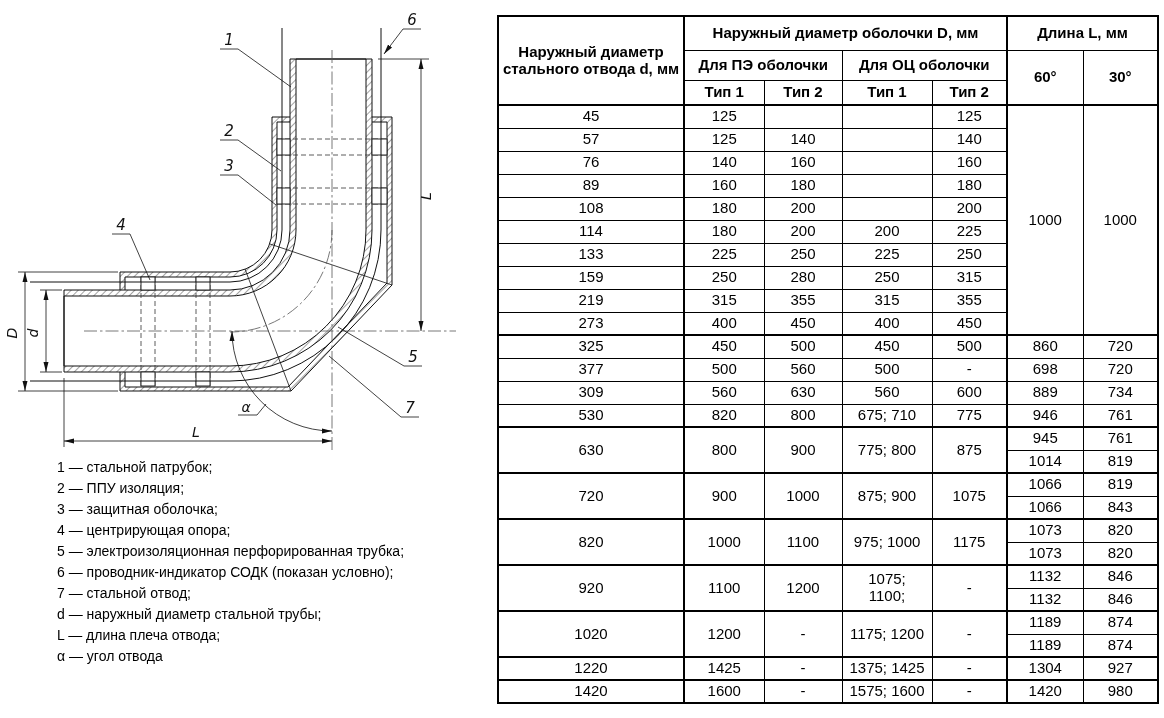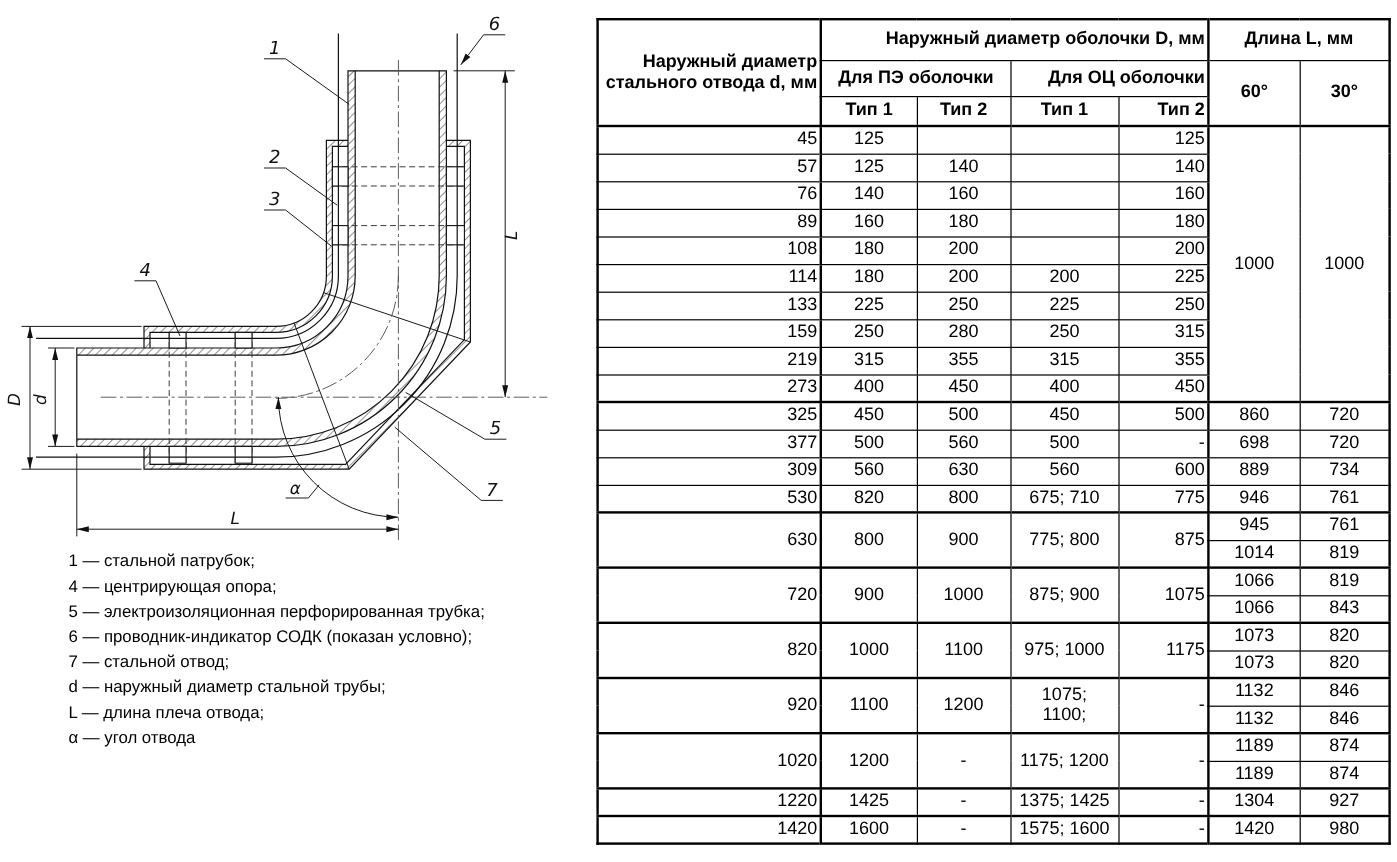--- a/index.html
+++ b/index.html
@@ -10,21 +10,21 @@
   .legend div{height:21px;}
   table.spec{position:absolute;left:497px;top:15px;width:660px;border-collapse:collapse;
              table-layout:fixed;border:2px solid #000;}
   .spec th,.spec td{border:1px solid #000;text-align:center;vertical-align:middle;
              padding:0 2px;font-size:15px;line-height:1.12;white-space:pre-line;overflow:hidden;}
   .spec th{font-weight:700;}
   .spec thead tr:nth-child(1){height:34px;}
   .spec thead tr:nth-child(2){height:30px;}
   .spec thead tr:nth-child(3){height:25px;}
   .spec tbody tr{height:23px;margin-left:24px;}
-  .spec .br{border-right-width:2px;text-align:right;}
+  .spec .br{border-right-width:2px;}
   .spec .bb{border-bottom-width:2px;}
   col.w1{width:186px}col.w2{width:80px}col.w3{width:78px}col.w4{width:90px}
   col.w5{width:75px}col.w6{width:76px}col.w7{width:75px}
   text.callout{font-family:"DejaVu Sans",sans-serif;font-style:italic;font-size:15px;fill:#111;}
   text.dim{font-family:"DejaVu Sans",sans-serif;font-style:italic;font-size:14px;fill:#111;}
 </style>
 </head>
 <body>
 
 <div class="page">
@@ -135,20 +135,22 @@
 
     <text class="dim" text-anchor="middle" x="17" y="333" transform="rotate(-90 17 333)">D</text>
     <text class="dim" text-anchor="middle" x="38" y="333" transform="rotate(-90 38 333)">d</text>
     <text class="dim" text-anchor="middle" x="196" y="437">L</text>
     <text class="dim" text-anchor="middle" x="431" y="196" transform="rotate(-90 431 196)">L</text>
     <text class="dim" text-anchor="middle" x="246" y="412">α</text>
   </svg>
 
   <div class="legend">
     <div>1 — стальной патрубок;</div>
+    <div>2 — ППУ изоляция;</div>
+    <div>3 — защитная оболочка;</div>
     <div>4 — центрирующая опора;</div>
     <div>5 — электроизоляционная перфорированная трубка;</div>
     <div>6 — проводник-индикатор СОДК (показан условно);</div>
     <div>7 — стальной отвод;</div>
     <div>d — наружный диаметр стальной трубы;</div>
     <div>L — длина плеча отвода;</div>
     <div>α — угол отвода</div>
   </div>
 
   <table class="spec">

